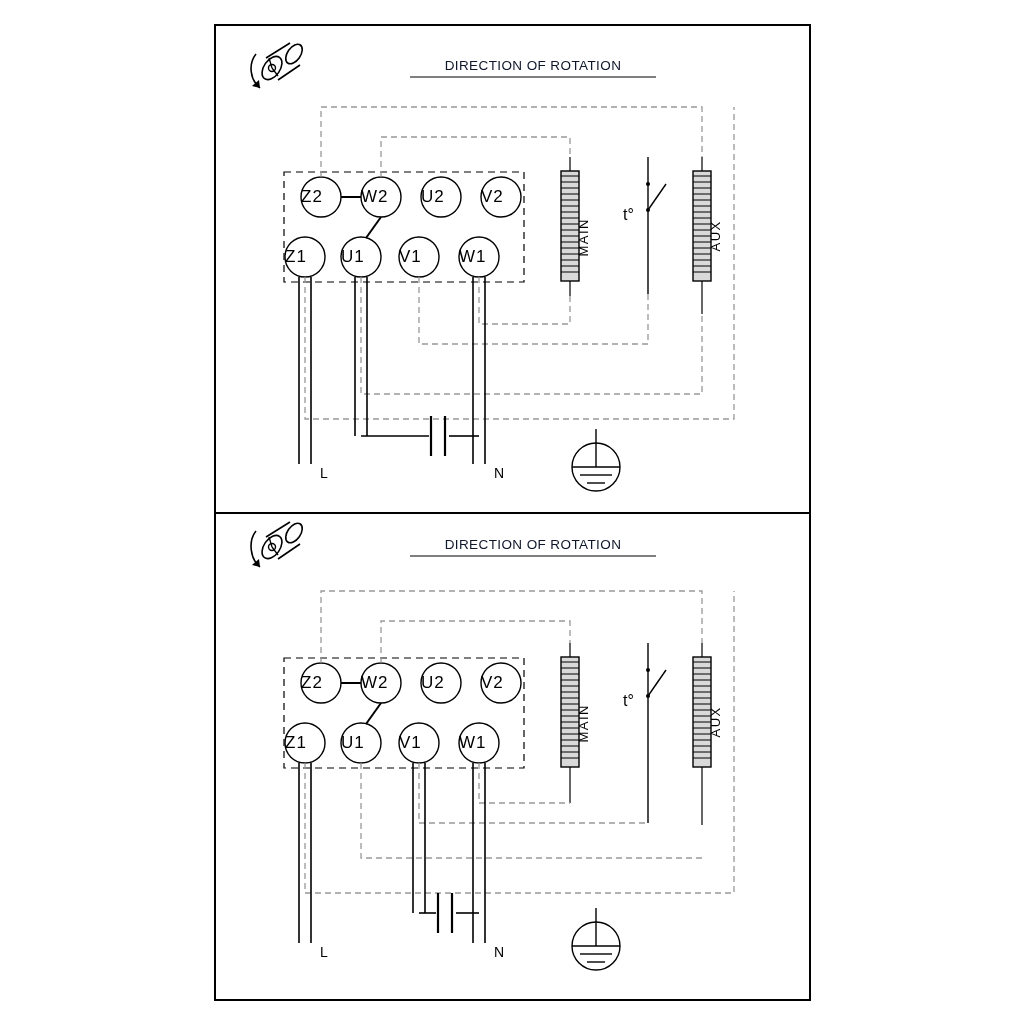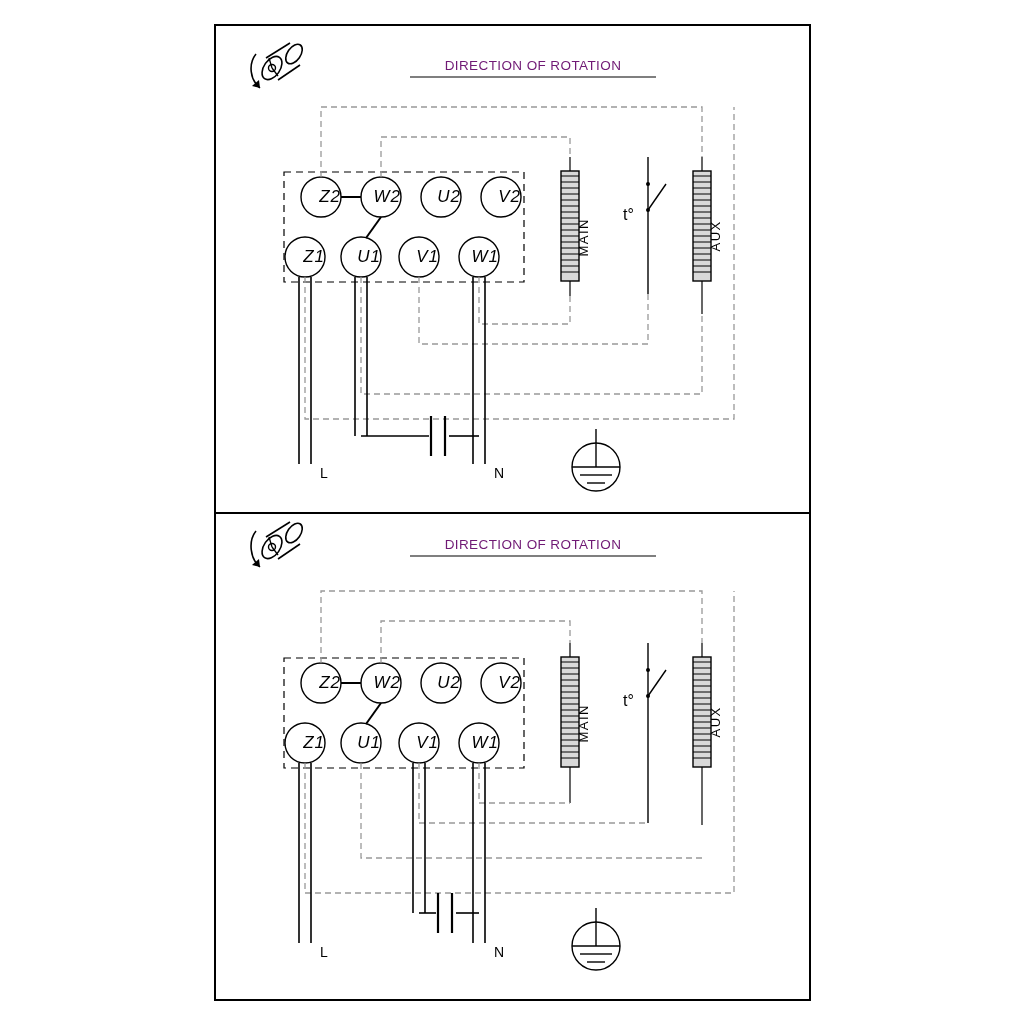--- a/index.html
+++ b/index.html
@@ -51,30 +51,29 @@
     position: absolute;
     left: 0; top: 0;
     width: 597px;
     height: 488px;
   }
   .title-label {
     position: absolute;
     font-size: 13.5px;
     letter-spacing: 0.4px;
     white-space: nowrap;
-    color: #701a75;
+    color: #0f172a;
   }
   .term-label {
     position: absolute;
     font-size: 17px;
     letter-spacing: 1px;
     white-space: nowrap;
     color: #000;
-    text-align: right;
-    font-style: italic;
+    text-align: left;
   }
   .vlabel {
     position: absolute;
     font-size: 13px;
     letter-spacing: 1.5px;
     white-space: nowrap;
     color: #000;
     transform: rotate(-90deg);
     transform-origin: center center;
   }

